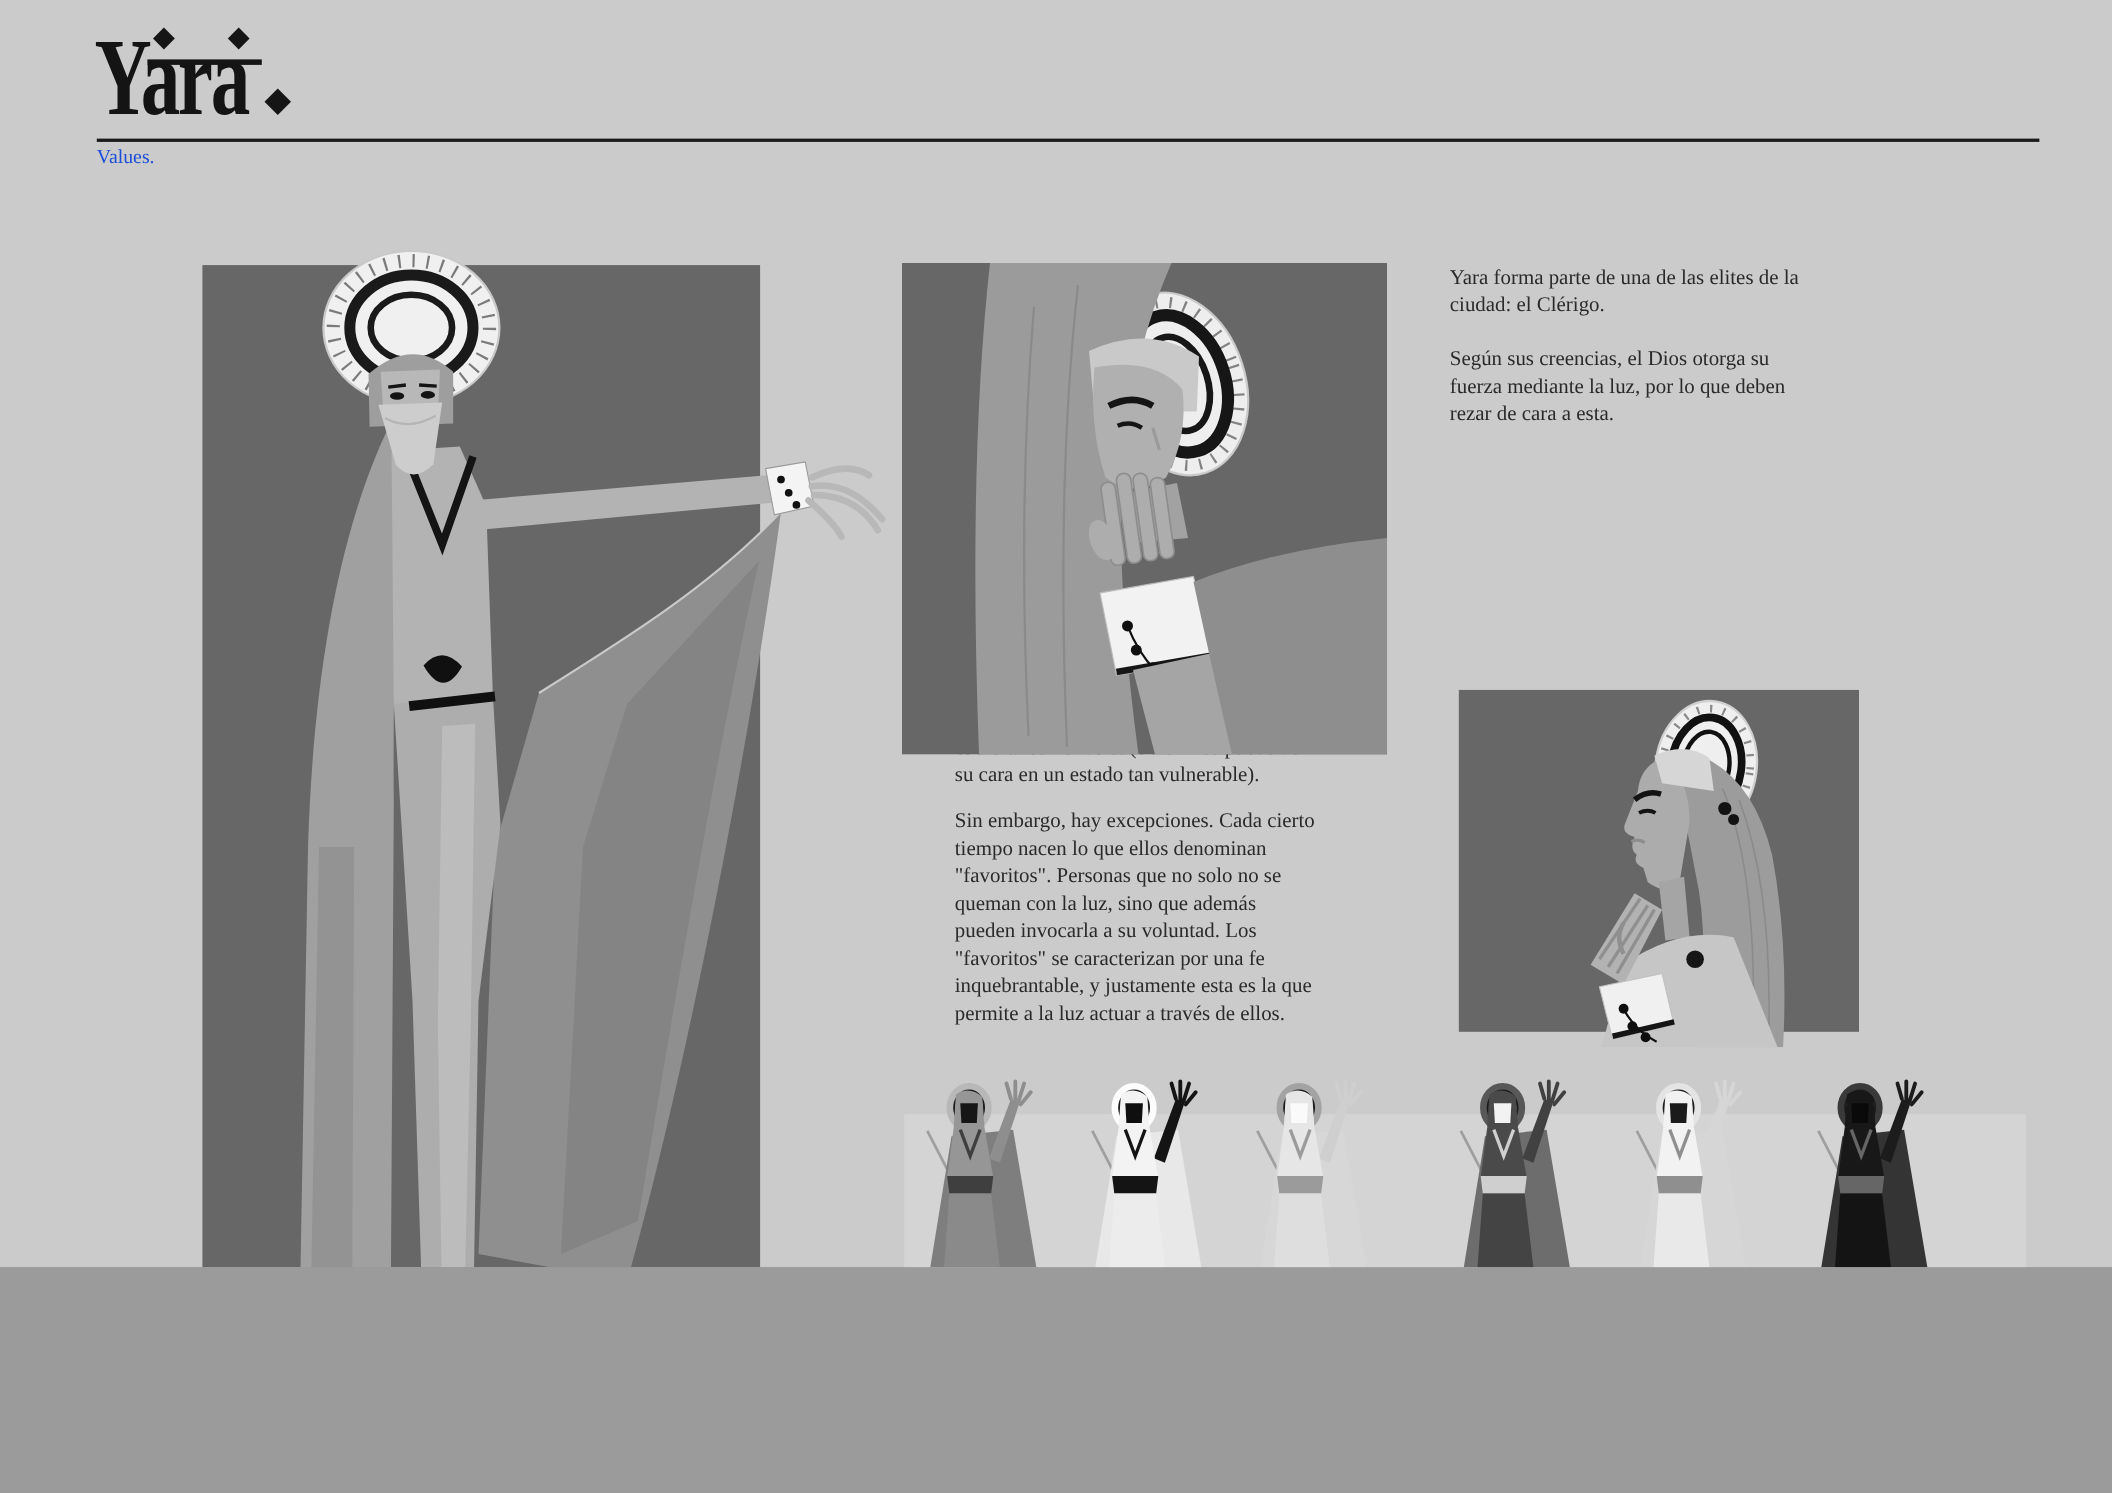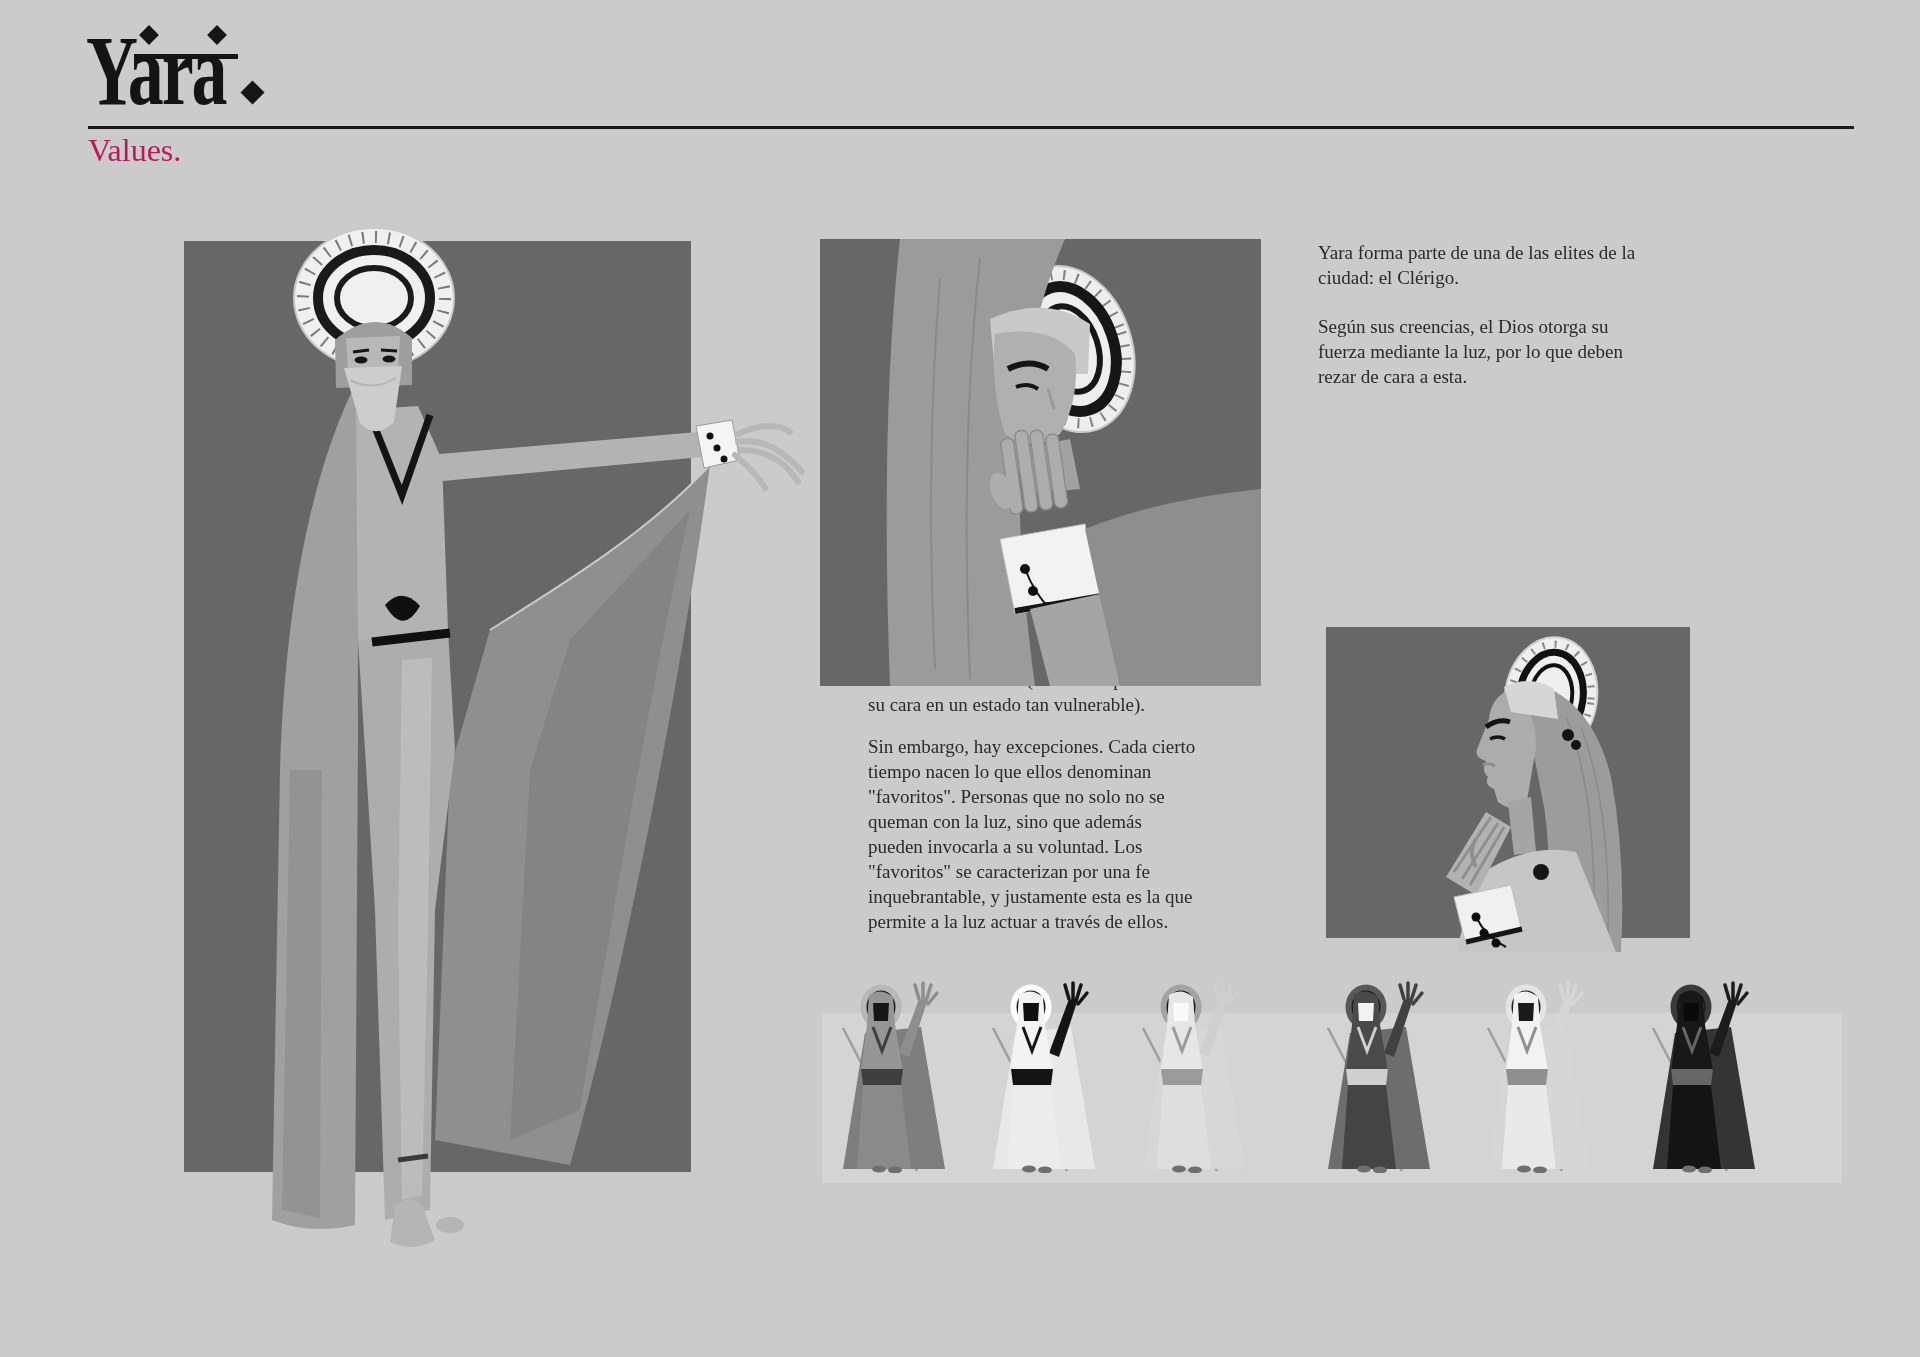--- a/index.html
+++ b/index.html
@@ -1,35 +1,35 @@
 <!DOCTYPE html>
 <html><head>
 <meta charset="utf-8">
 <style>
   html,body{margin:0;padding:0;background:#9b9b9b;}
   .page{
-    position:relative;width:1920px;height:1357px;overflow:hidden;
+    position:relative;width:1920px;height:1152px;overflow:hidden;
     background:#cbcbcb;
     font-family:"Liberation Serif","DejaVu Serif",serif;
     color:#2a2a2a;
   }
   
   .logo{position:absolute;left:86px;top:18px;width:260px;height:110px;}
   .logo-text{
     display:inline-block;font-size:100px;line-height:1.05;font-weight:bold;
     color:#141414;transform:scaleX(.72);transform-origin:left top;
     letter-spacing:-3px;
   }
   .logo-bar{position:absolute;left:48px;top:36px;width:104px;height:5px;background:#151515;}
   .diamond{position:absolute;background:#151515;transform:rotate(45deg);}
   .d1{left:56px;top:10px;width:14px;height:14px;}
   .d2{left:124px;top:10px;width:14px;height:14px;}
   .d3{left:158px;top:66px;width:17px;height:17px;}
   .title-underline{position:absolute;left:88px;top:126px;width:1766px;height:3px;background:#1a1a1a;}
-  .subtitle{position:absolute;left:88px;top:132px;font-size:32px;color:#be185d;}
+  .subtitle{position:absolute;left:88px;top:132px;font-size:18px;color:#1d4ed8;}
 
   
   .textcol p{white-space:pre-line;font-size:19px;line-height:25px;margin:0 0 24px 0;color:#2a2a2a;}
   .info-col{position:absolute;left:1318px;top:240px;width:540px;}
   .lore-col{position:absolute;left:868px;top:592px;width:490px;}
   .lore-col p{margin-bottom:17px;}
 
   
   .illu{position:absolute;}
   #main-illu{left:150px;top:210px;}

